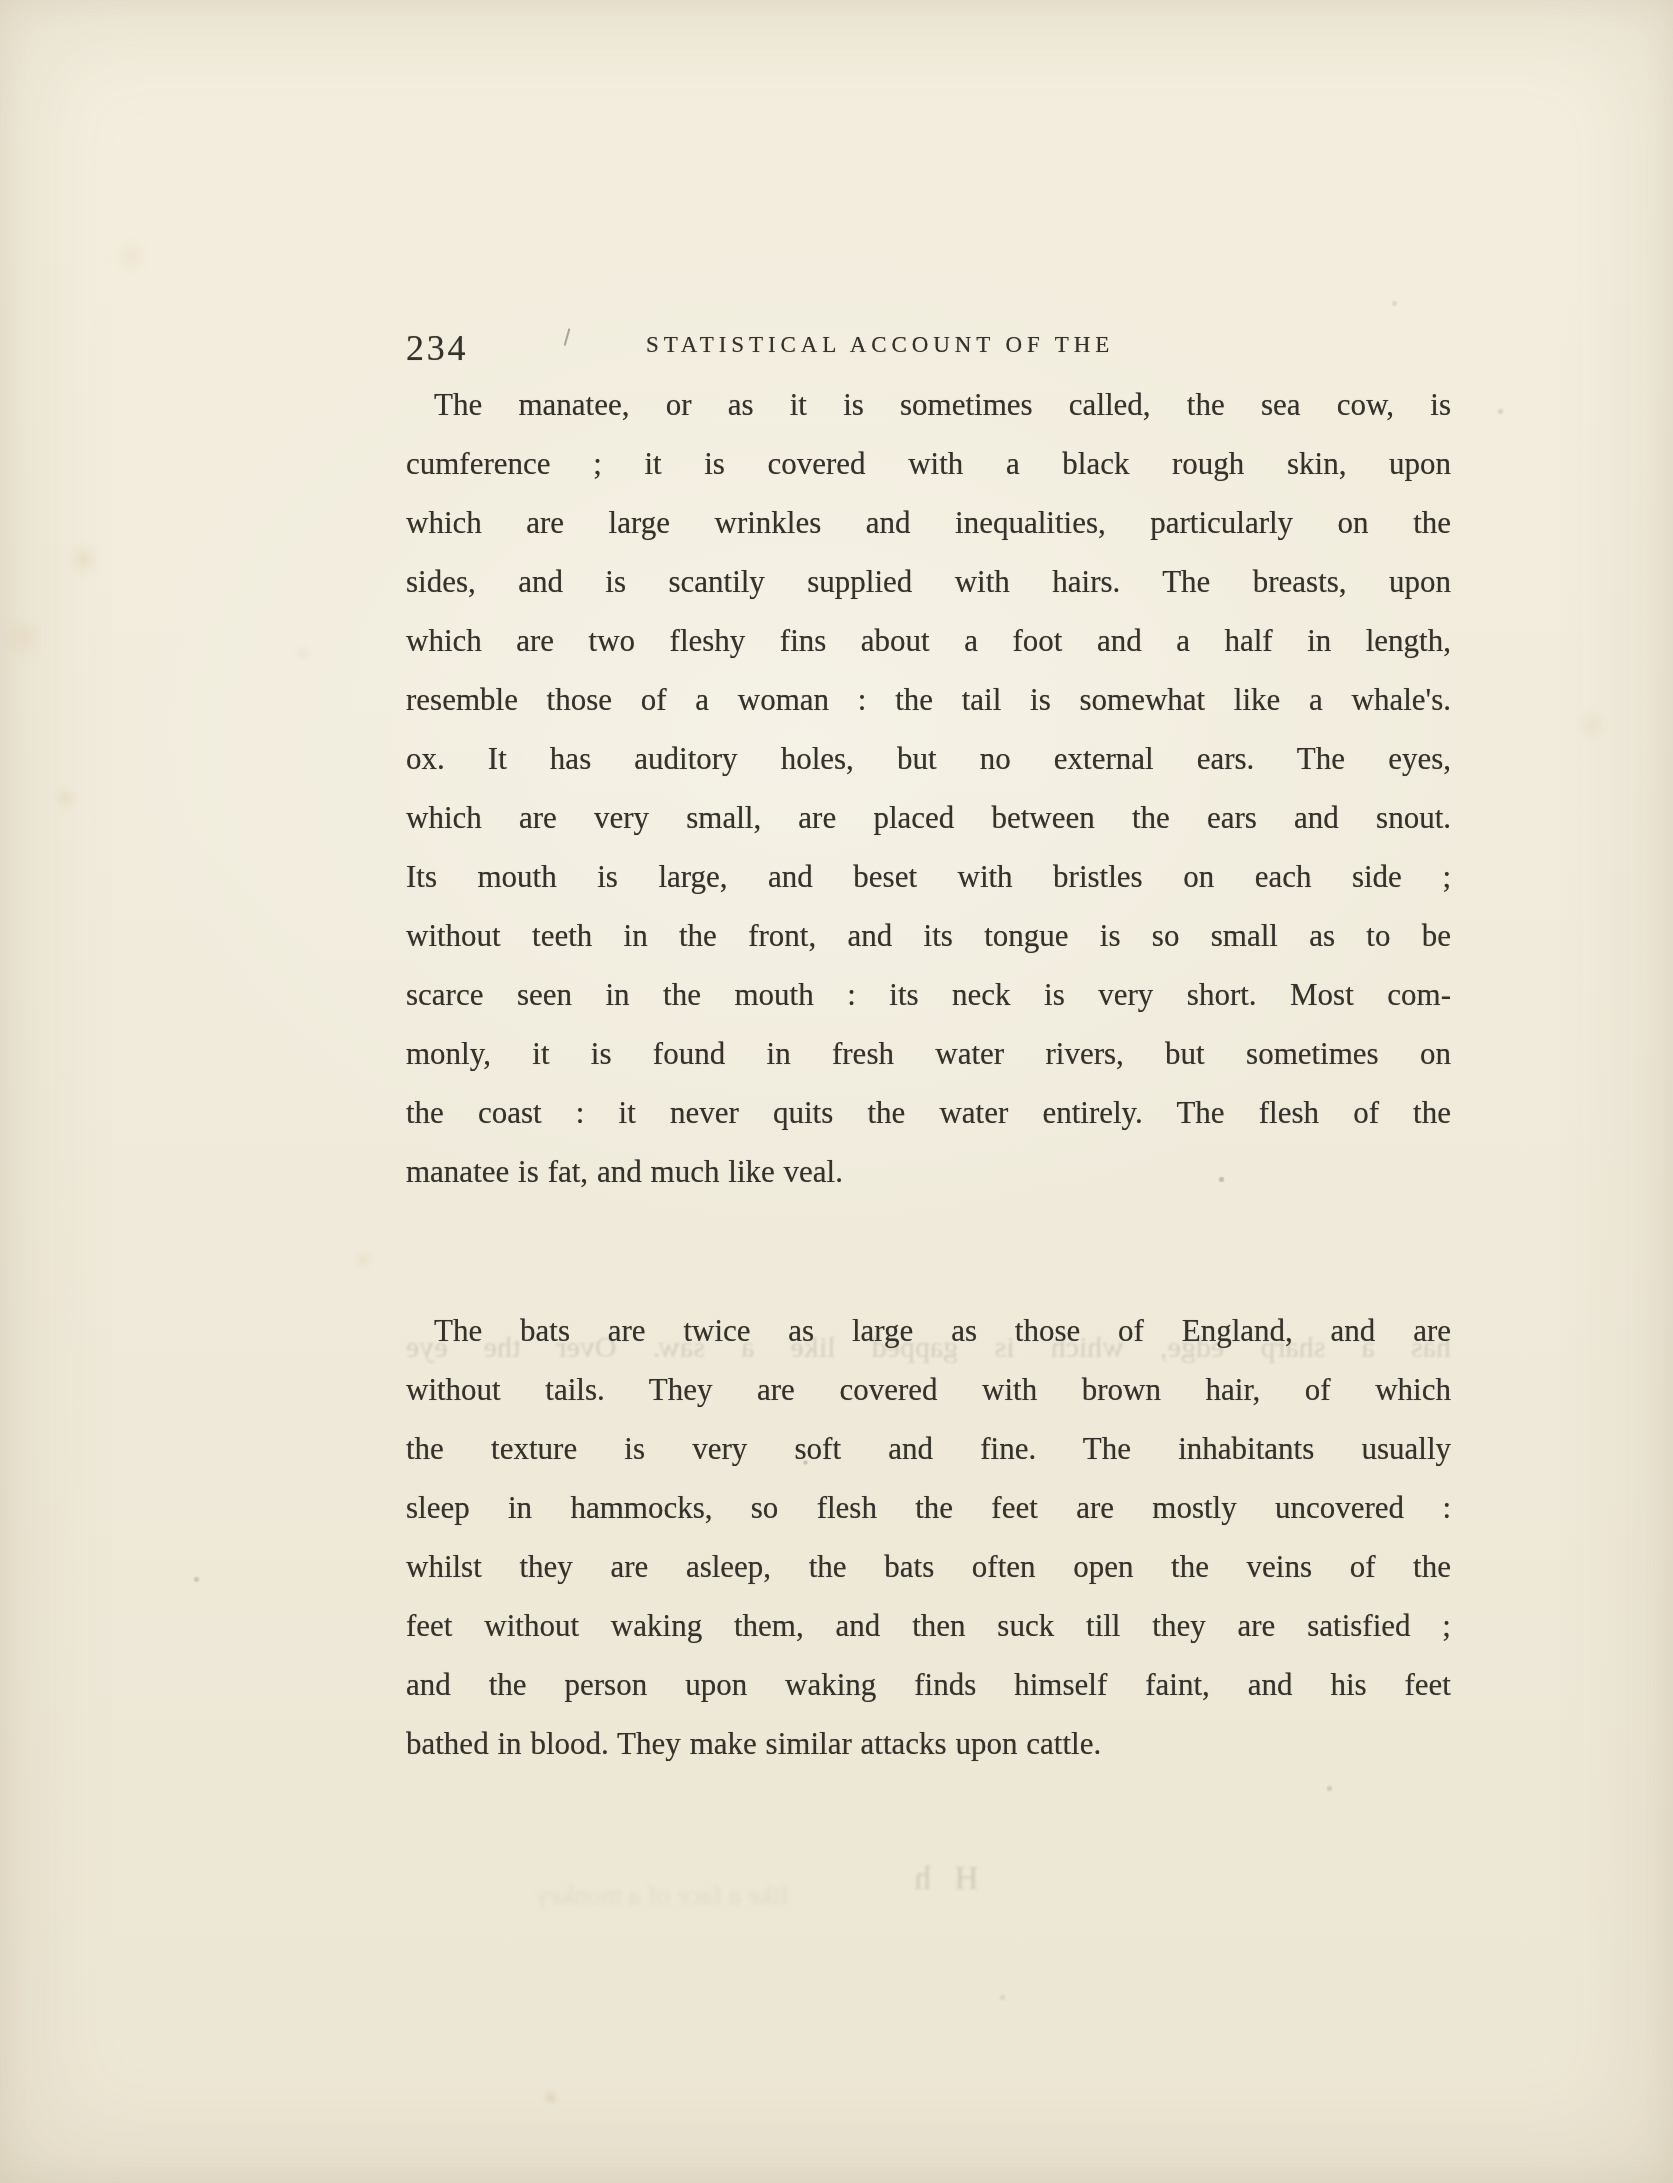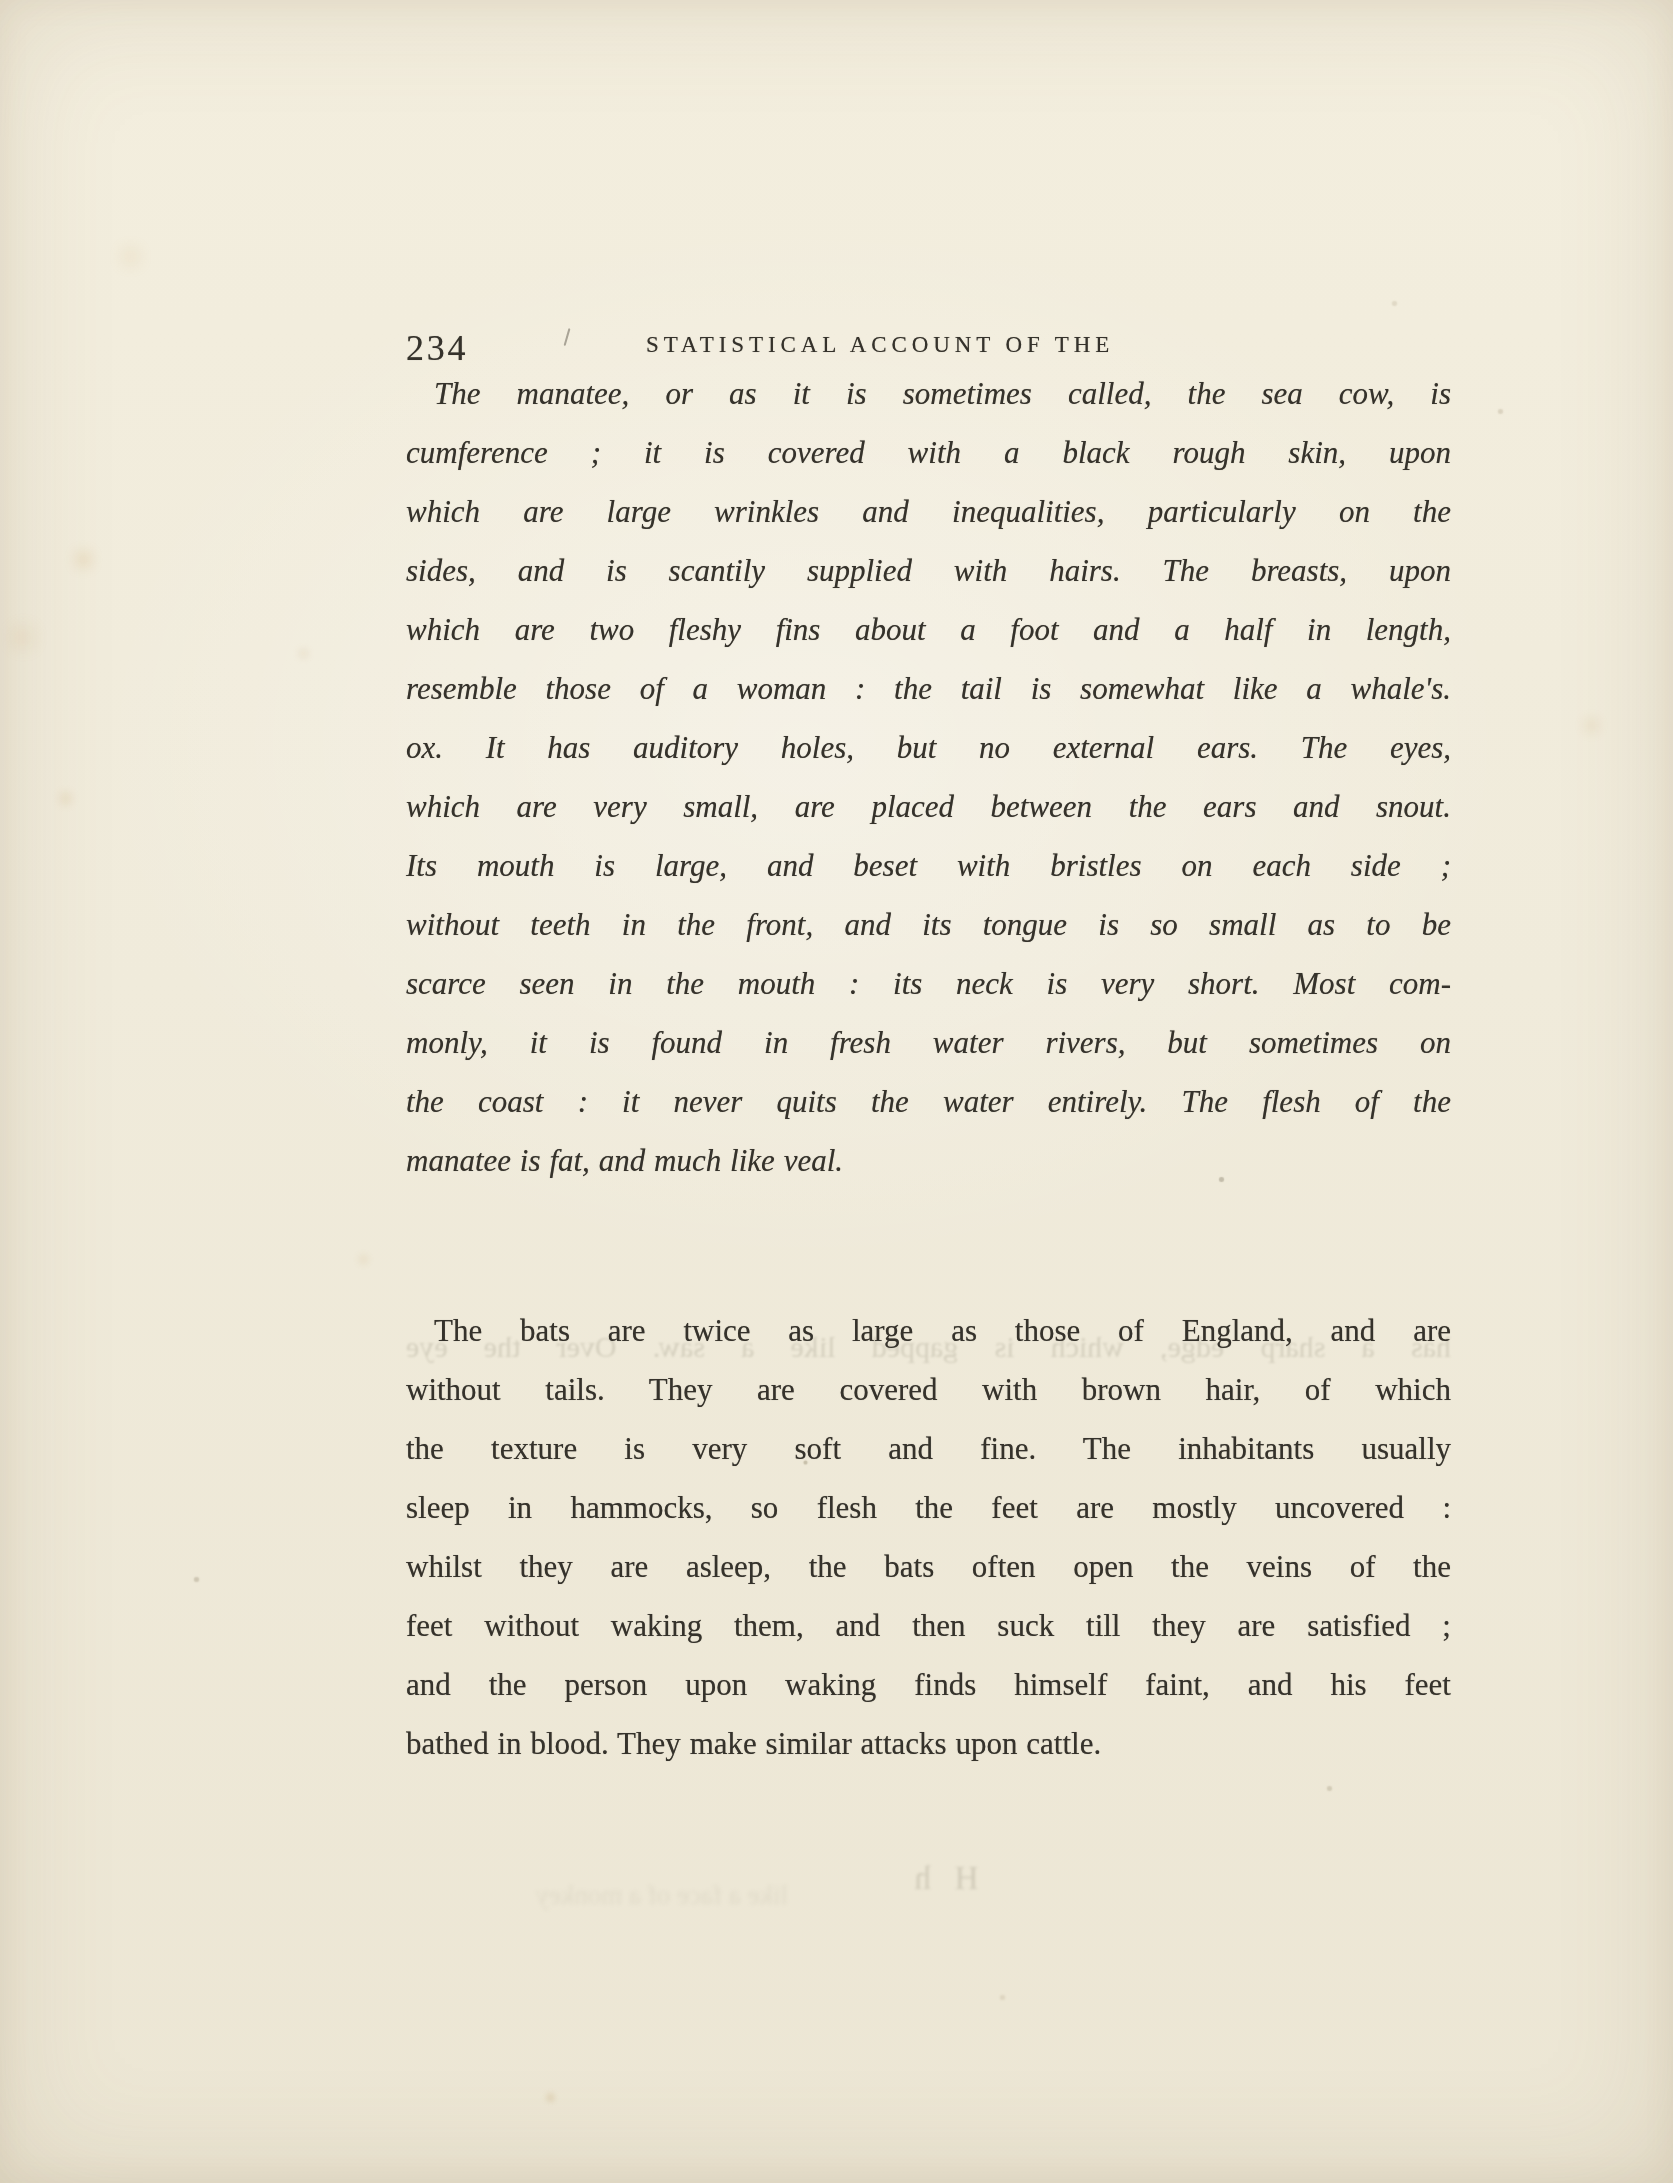--- a/index.html
+++ b/index.html
@@ -29,21 +29,21 @@
     font-size:23px;letter-spacing:4.9px;white-space:nowrap;text-align:right;
   }
   .para{position:absolute;left:406px;width:1045px;}
   .para .line{
     font-size:31px;line-height:59px;height:59px;
     text-align:justify;text-align-last:justify;
     word-spacing:1.1px;white-space:normal;
   }
   .para .line.first{text-indent:28px;}
   .para .line.last{text-align-last:left;}
-  #para1{top:364px;font-style:italic;}
+  #para1{top:375px;}
   #para2{top:1301px;}
   
   .bleed{
     position:absolute;left:406px;top:1328px;width:1045px;
     font-size:30px;line-height:38px;
     color:#6f6a56;opacity:0.20;filter:blur(1.3px);
     transform:scaleX(-1);
     text-align:justify;text-align-last:justify;
     pointer-events:none;
   }

